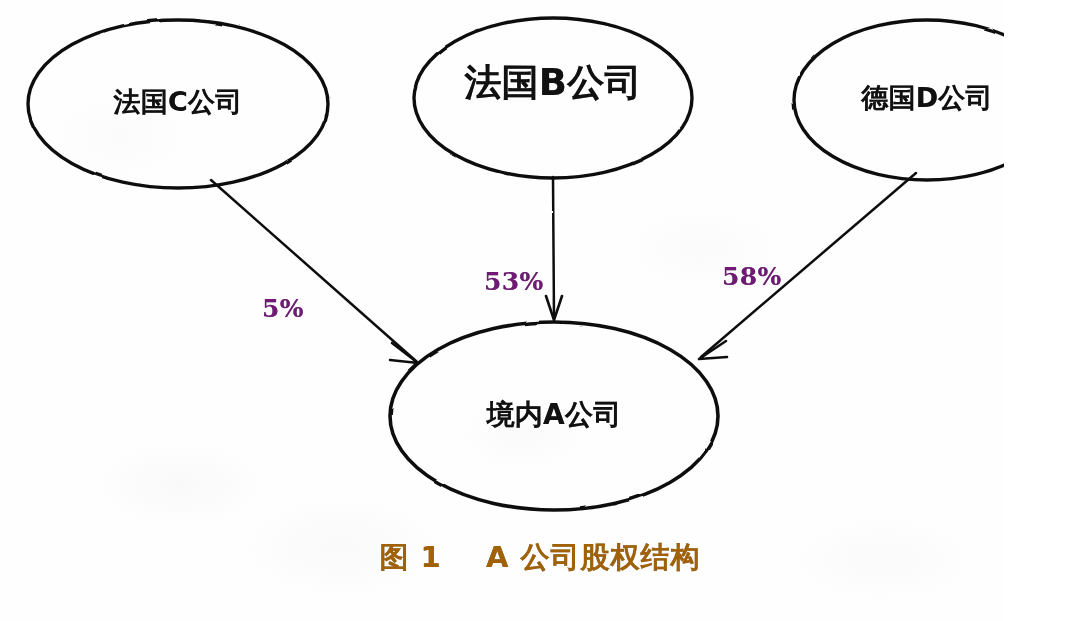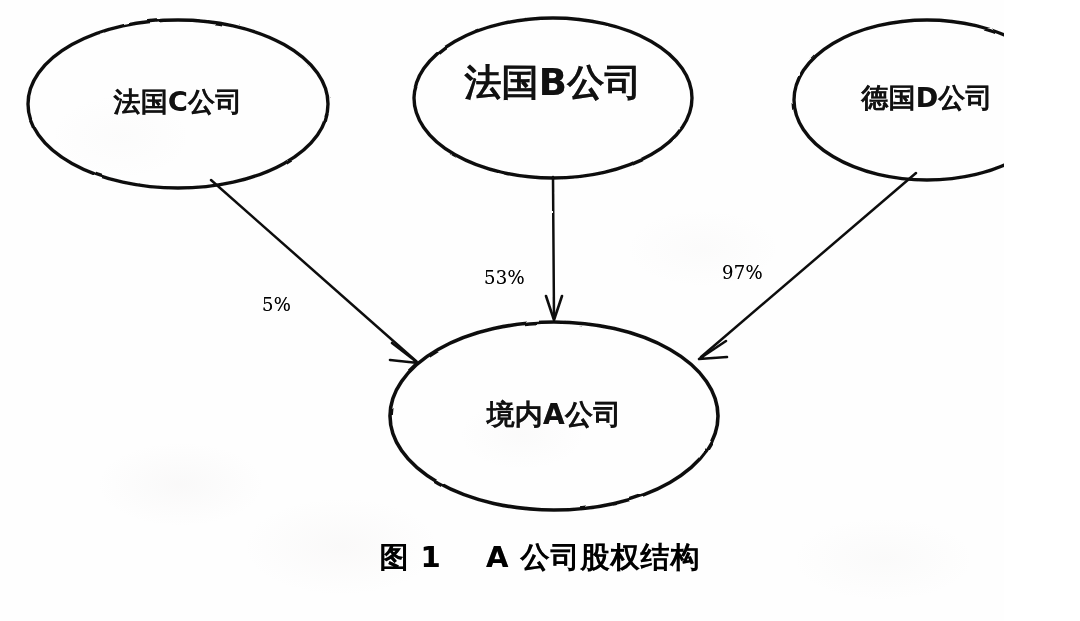--- a/index.html
+++ b/index.html
@@ -40,34 +40,34 @@
     text-align: center;
     color: #111111;
     font-weight: 700;
     line-height: 1.22;
     white-space: pre;
     letter-spacing: 0.2px;
     text-shadow: 0 0 0.6px rgba(0,0,0,0.5);
   }
   .edge-label {
     position: absolute;
-    color: #000000;
+    color: #701a75;
     font-family: "DejaVu Serif", "Liberation Serif", serif;
-    font-weight: 400;
-    font-size: 18px;
+    font-weight: 700;
+    font-size: 25px;
     letter-spacing: 0.3px;
     text-shadow: 0 0 0.5px rgba(0,0,0,0.45);
   }
   #figure-caption {
     position: absolute;
     left: 0;
     top: 538px;
     width: 1080px;
     text-align: center;
-    color: #000000;
+    color: #a16207;
     font-weight: 700;
     font-size: 29px;
     letter-spacing: 1px;
     white-space: pre;
     text-shadow: 0 0 0.6px rgba(0,0,0,0.45);
   }
 </style>
 </head>
 <body>
 
@@ -121,17 +121,17 @@
   </div>
 
   <div class="node-label" style="left:797px; top:82px; width:260px; font-size:27px;">德国D公司</div>
 
   <div class="node-label" style="left:424px; top:398px; width:260px; font-size:28px;">境内A公司</div>
 
   <div class="edge-label" style="left:262px; top:294px;">5%</div>
 
   <div class="edge-label" style="left:484px; top:267px;">53%</div>
 
-  <div class="edge-label" style="left:722px; top:262px;">97%</div>
+  <div class="edge-label" style="left:722px; top:262px;">58%</div>
 
   <div id="figure-caption">图 1    A 公司股权结构</div>
 
 </div>
 
 </body></html>

